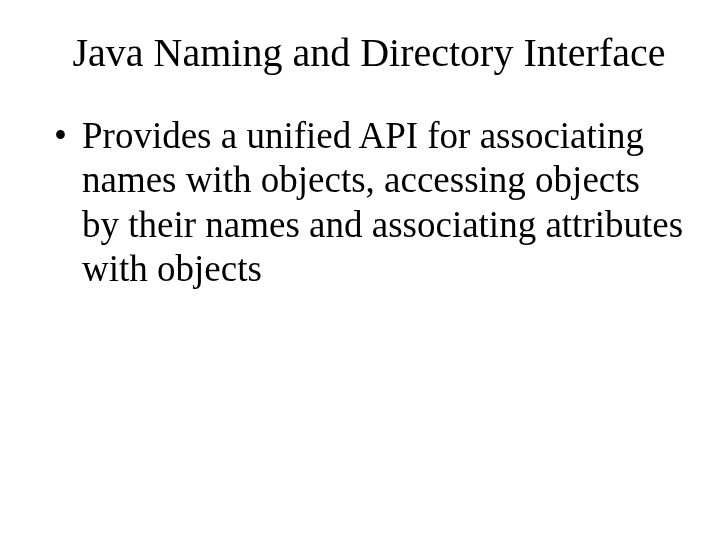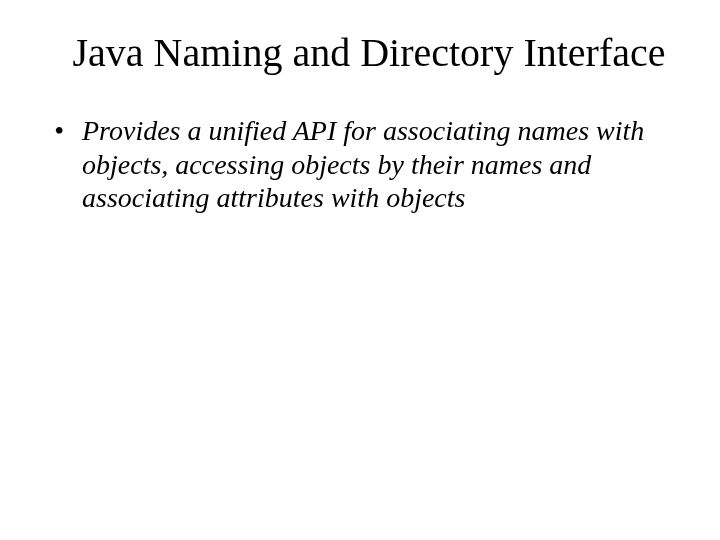--- a/index.html
+++ b/index.html
@@ -24,26 +24,25 @@
     line-height: 1.15;
     margin: 0 0 38px 0;
     font-weight: normal;
   }
   ul.bullets {
     list-style: none;
     margin: 0;
     padding: 0 10px 0 10px;
   }
   ul.bullets li {
-    font-size: 28px;
+    font-size: 37px;
     line-height: 1.2;
     margin: 0 0 4px 0;
     padding-left: 28px;
     text-indent: -28px;
-    font-style: italic;
   }
   ul.bullets li::before {
     content: "•";
     display: inline-block;
     width: 28px;
     text-indent: 0;
   }
 </style>
 </head>
 <body>

